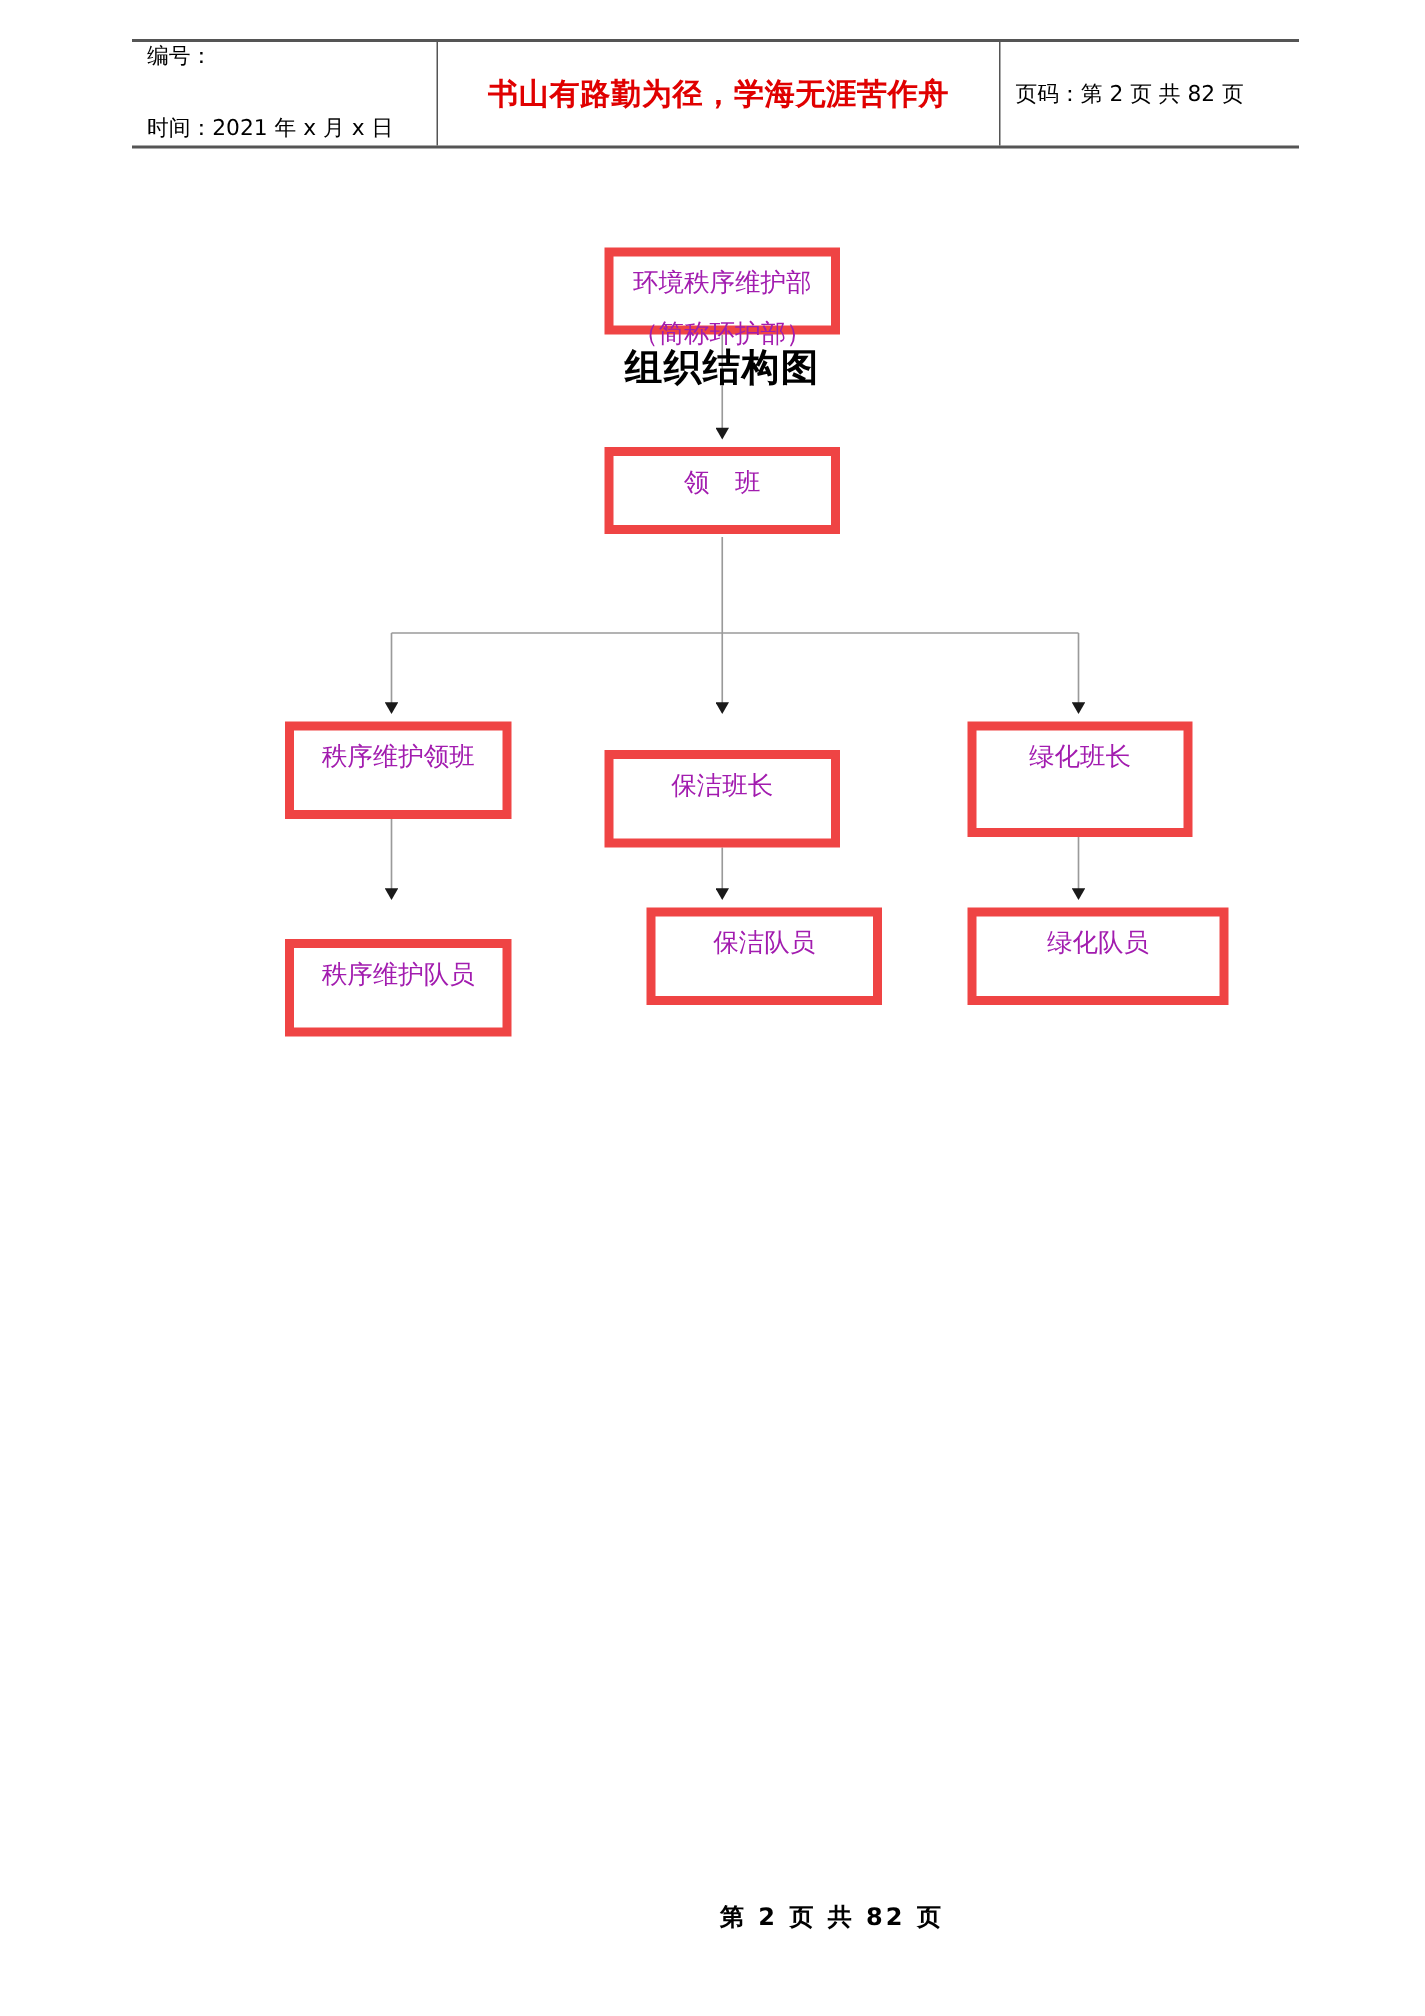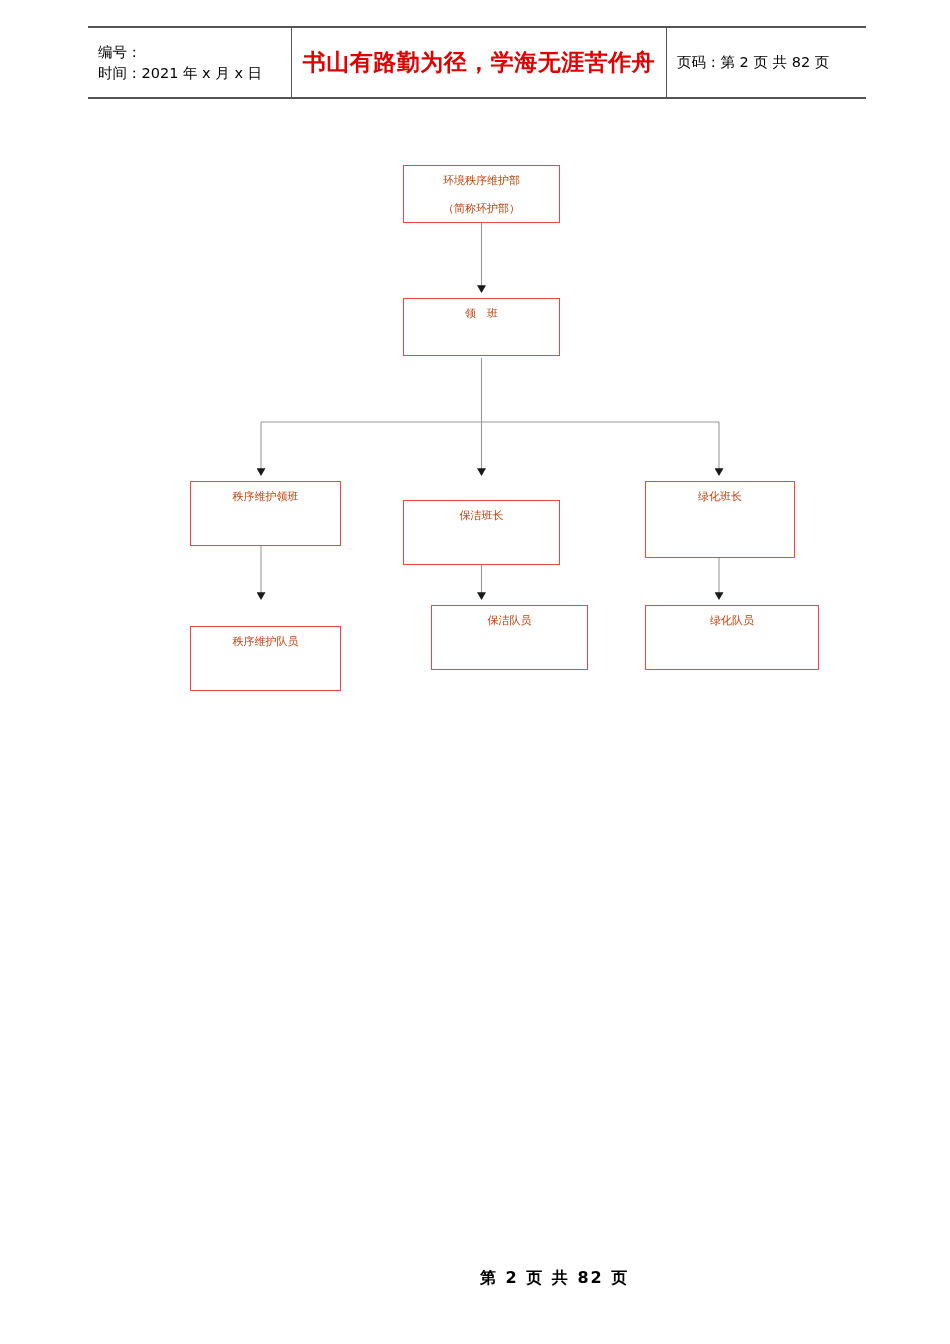--- a/index.html
+++ b/index.html
@@ -25,21 +25,21 @@
     height: 73px;
     border-top: 2px solid #555555;
     border-bottom: 2px solid #555555;
     box-sizing: border-box;
     display: flex;
   }
   .hdr-cell {
     box-sizing: border-box;
     display: flex;
     flex-direction: column;
-    justify-content: center;
+    justify-content: space-between;
   }
   .hdr-cell-1 {
     width: 204px;
     border-right: 1px solid #555555;
     padding-left: 10px;
   }
   .hdr-cell-2 {
     width: 375px;
     border-right: 1px solid #555555;
     align-items: center;
@@ -52,21 +52,21 @@
   }
   .hdr-line {
     font-family: "DejaVu Sans", "Liberation Sans", sans-serif;
     font-size: 14.5px;
     line-height: 21px;
     white-space: nowrap;
   }
   .hdr-slogan {
     color: #e00000;
     font-weight: bold;
-    font-size: 23px;
+    font-size: 20px;
     letter-spacing: 0.5px;
     white-space: nowrap;
     font-family: "DejaVu Serif", "Liberation Serif", serif;
   }
   .hdr-page {
     font-family: "DejaVu Sans", "Liberation Sans", sans-serif;
     font-size: 14.5px;
     white-space: nowrap;
   }
 
@@ -74,26 +74,26 @@
   #chart {
     position: absolute;
     left: 0;
     top: 0;
     width: 950px;
     height: 760px;
   }
   .node {
     position: absolute;
     box-sizing: border-box;
-    border: 1px solid #ef4444;
+    border: 6px solid #ef4444;
     background: #ffffff;
     text-align: center;
-    font-size: 11px;
+    font-size: 17px;
     line-height: 1.05;
-    color: #c2410c;
+    color: #a21caf;
   }
   .node .txt {
     display: block;
     padding-top: 9px;
     white-space: nowrap;
   }
   .node .txt2 {
     display: block;
     padding-top: 16px;
     white-space: nowrap;
@@ -188,20 +188,21 @@
     <line x1="261" y1="546" x2="261" y2="599" stroke="#9a9a9a" stroke-width="1.1" marker-end="url(#arrowhead)"></line>
     <line x1="481.5" y1="546" x2="481.5" y2="599" stroke="#9a9a9a" stroke-width="1.1" marker-end="url(#arrowhead)"></line>
     <line x1="719" y1="546" x2="719" y2="599" stroke="#9a9a9a" stroke-width="1.1" marker-end="url(#arrowhead)"></line>
   </svg>
 
   <div class="node n-top">
     <span class="txt">环境秩序维护部</span>
     <span class="txt2">（简称环护部）</span>
   </div>
 
+  <div class="chart-title">组织结构图</div>
 
   <div class="node n-lead">
     <span class="txt">领　班</span>
   </div>
 
   <div class="node n-m1">
     <span class="txt">秩序维护领班</span>
   </div>
   <div class="node n-m2">
     <span class="txt">保洁班长</span>

